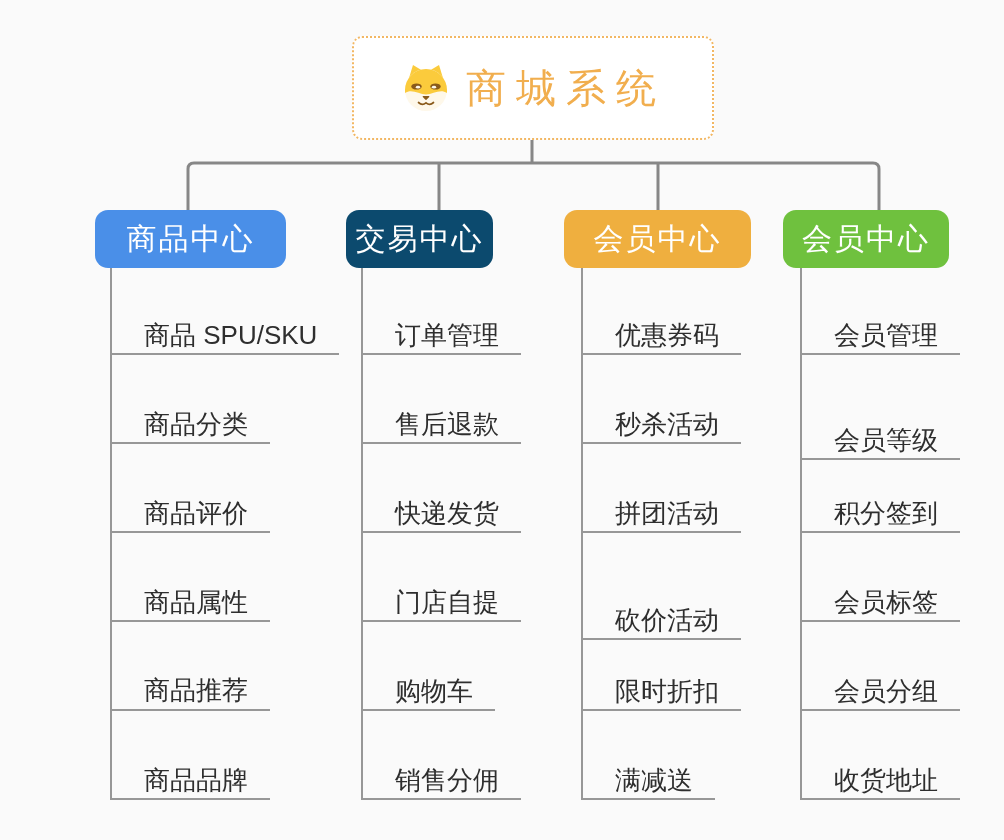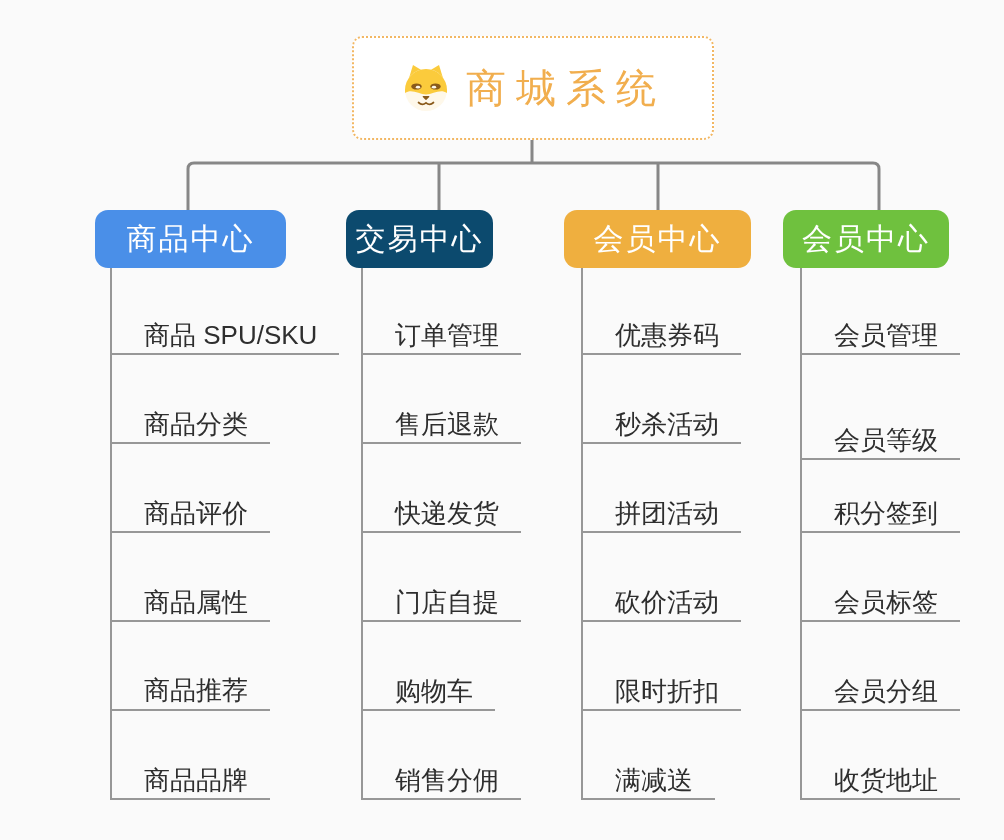--- a/index.html
+++ b/index.html
@@ -103,21 +103,21 @@
         <div class="node" style="top: 225px;">快递发货</div>
         <div class="node" style="top: 314px;">门店自提</div>
         <div class="node" style="top: 403px;">购物车</div>
         <div class="node" style="top: 492px;">销售分佣</div>
       </div>
       <div class="branch-header" style="left: 526px; width: 187px; background: rgb(239, 175, 63);">会员中心</div>
       <div class="branch-column" style="left: 543px;">
         <div class="node" style="top: 47px;">优惠券码</div>
         <div class="node" style="top: 136px;">秒杀活动</div>
         <div class="node" style="top: 225px;">拼团活动</div>
-        <div class="node" style="top: 314px;">砍价活动</div>
+        <div class="node" style="top: 332px;">砍价活动</div>
         <div class="node" style="top: 403px;">限时折扣</div>
         <div class="node" style="top: 492px;">满减送</div>
       </div>
       <div class="branch-header" style="left: 745px; width: 166px; background: rgb(111, 193, 62);">会员中心</div>
       <div class="branch-column" style="left: 762px;">
         <div class="node" style="top: 47px;">会员管理</div>
         <div class="node" style="top: 152px;">会员等级</div>
         <div class="node" style="top: 225px;">积分签到</div>
         <div class="node" style="top: 314px;">会员标签</div>
         <div class="node" style="top: 403px;">会员分组</div>

